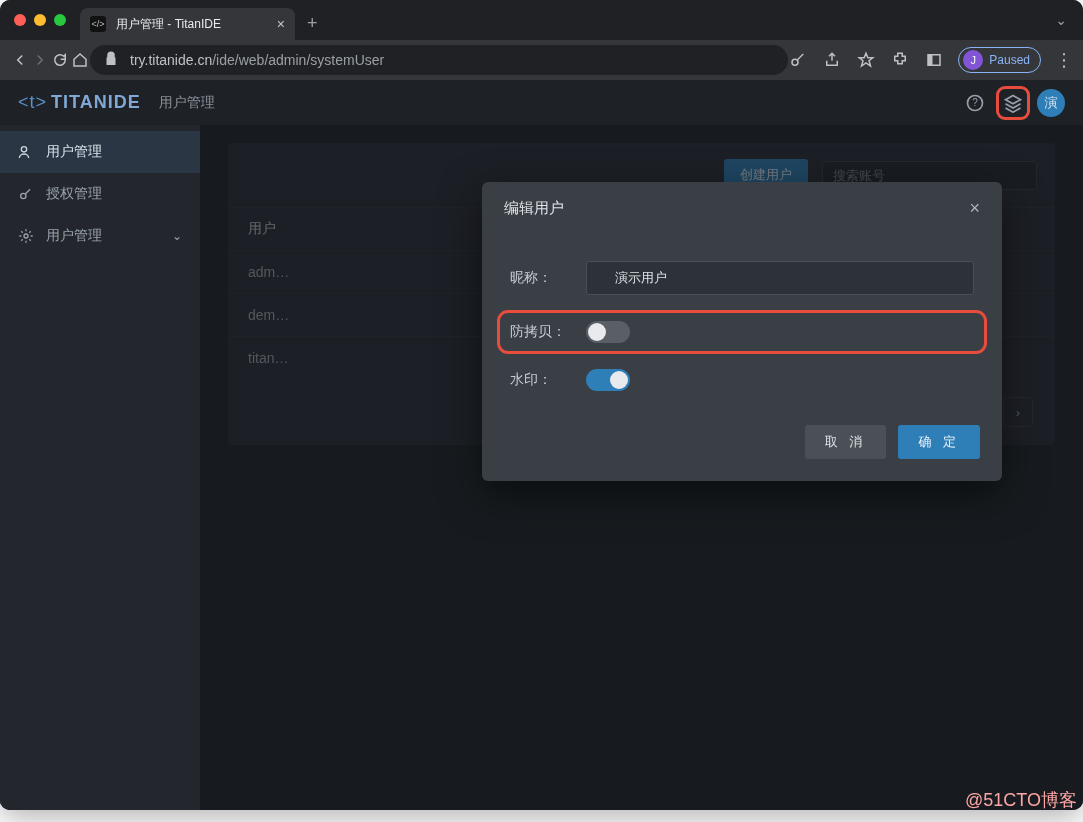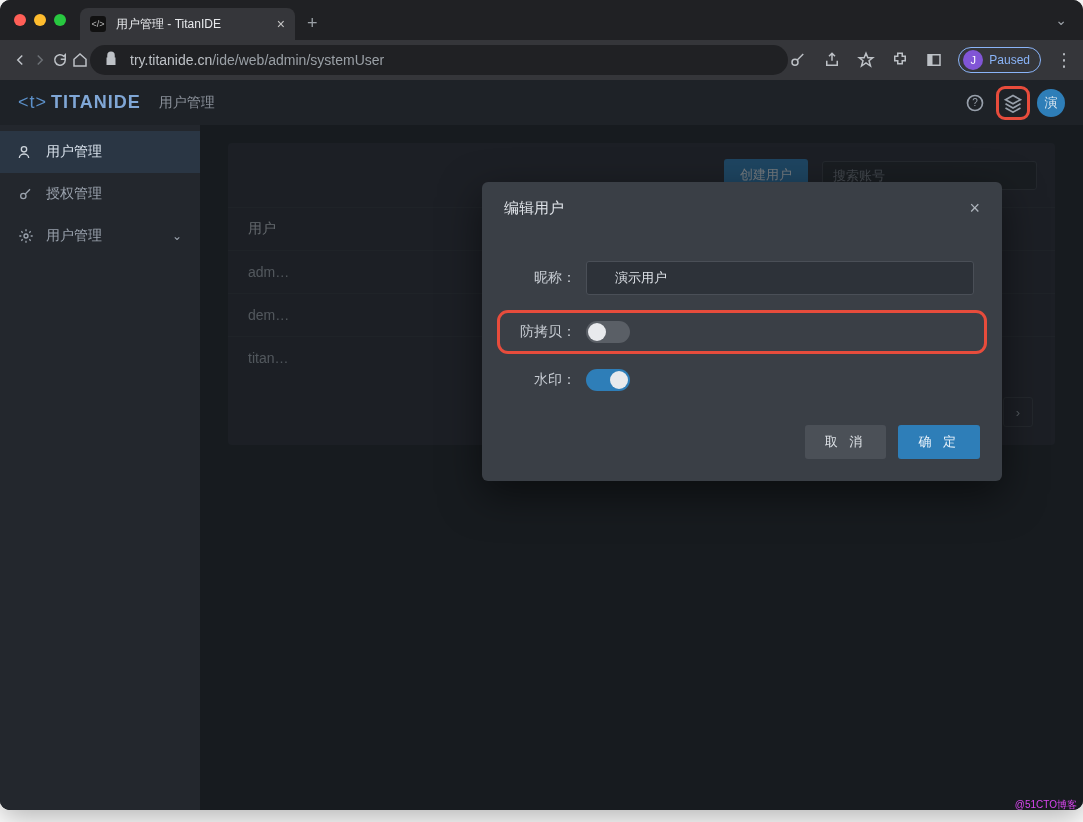--- a/index.html
+++ b/index.html
@@ -58,33 +58,33 @@
   .pgbtn { width:30px;height:30px;border:1px solid #3a3f46;border-radius:3px;display:flex;align-items:center;justify-content:center;cursor:pointer;color:#9fa6af;}
   .pgbtn.active { border-color:#2e7eb8; color:#6fb4e4; }
 
   
   .mask { position:absolute; inset:0; background:rgba(18,21,25,.55); }
   .modal { position:absolute; left:282px; top:57px; width:520px; background:#3a3f46; border-radius:6px; box-shadow:0 14px 40px rgba(0,0,0,.5); }
   .mhead { display:flex; align-items:center; padding:16px 22px; color:#dfe3e8; font-size:15px;}
   .mclose { margin-left:auto; color:#aeb4bc; font-size:18px; cursor:pointer;}
   .mbody { padding:8px 28px 6px 28px; }
   .frow { display:flex; align-items:center; margin:18px 0; }
-  .flabel { width:66px; text-align:right; color:#c7ccd3; font-size:14px; }
+  .flabel { width:66px; text-align:left; color:#c7ccd3; font-size:14px; }
   .finput { flex:1; margin-left:10px; background:#2d3239; border:1px solid #4a4f57; border-radius:3px; padding:8px 28px; color:#dfe3e8; font-size:13px; position:relative; }
   .finput input { background:transparent;border:none;outline:none;color:#dfe3e8;font-size:13px;width:100%; }
   .finput .eye { position:absolute; right:10px; top:8px; color:#8f959e; cursor:pointer; }
   .toggle { width:44px;height:22px;border-radius:11px;background:#5a5f66;position:relative;cursor:pointer;margin-left:10px; }
   .toggle .knob { width:18px;height:18px;border-radius:50%;background:#e8eaed;position:absolute;top:2px;left:2px;transition:left .15s; }
   .toggle.on { background:#2e7eb8; } .toggle.on .knob { left:24px; }
   .hlbox { outline:3px solid #e74c3c; border-radius:8px; padding:8px 10px; margin:8px -10px; }
   .mfoot { display:flex; justify-content:flex-end; gap:12px; padding:10px 22px 22px 22px; }
   .btnGhost { background:#4b5057; color:#dfe3e8; border:none; padding:8px 20px; border-radius:3px; font-size:13px; cursor:pointer; letter-spacing:4px;}
   .btnPrimary2 { background:#2e7eb8; color:#eaf3fa; border:none; padding:8px 20px; border-radius:3px; font-size:13px; cursor:pointer; letter-spacing:4px;}
 
-  .watermark { position:absolute; right:6px; bottom:-2px; color:#d946ef; font-size:10px; }
+  .watermark { position:absolute; right:6px; bottom:-2px; color:#fca5a5; font-size:18px; }
 
   .placeholder-dim::placeholder { color:#7d838b; }
 </style>
 </head>
 <body>
 
 <div class="macwin">
 
   <div class="tabstrip">
     <div class="traffic">

